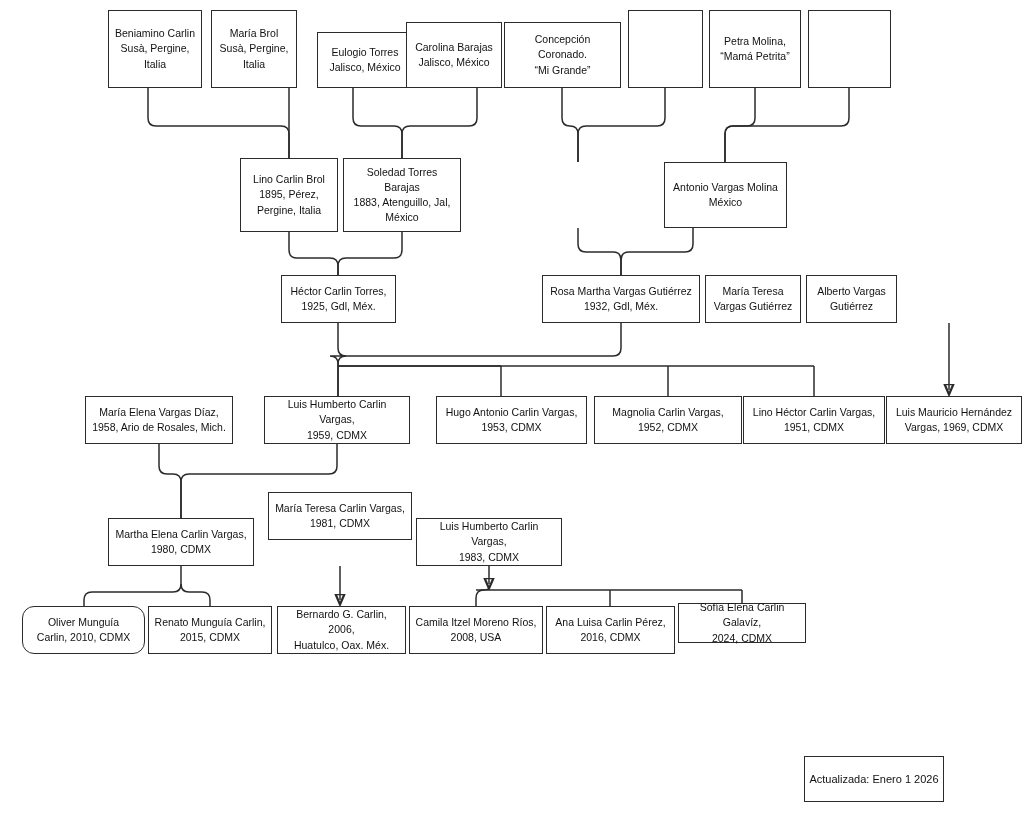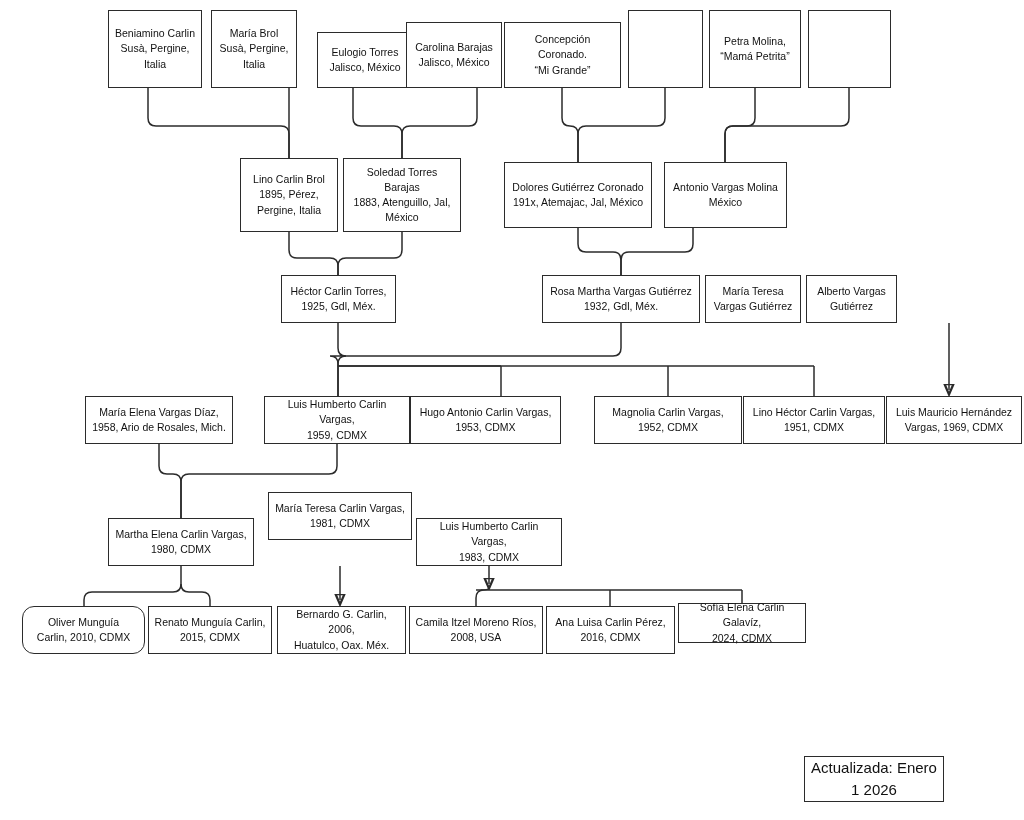--- a/index.html
+++ b/index.html
@@ -17,21 +17,21 @@
     font-size:10.5px;line-height:1.45;
     padding:3px 5px;
     z-index:2;
   }
   .node span{display:block;width:100%;}
   .stamp{
     position:absolute;box-sizing:border-box;
     border:1.5px solid #2b2b2b;background:#ffffff;
     display:flex;align-items:center;justify-content:center;
     text-align:center;color:#111111;
-    font-size:15px;line-height:1.5;
+    font-size:11px;line-height:1.5;
     z-index:2;
   }
   svg.links{position:absolute;left:0;top:0;width:1024px;height:820px;z-index:1;}
   svg.links path, svg.links line{fill:none;stroke:#2b2b2b;stroke-width:1.5;}
 </style>
 </head>
 <body>
 
 <div id="tree">
   <svg class="links" viewBox="0 0 1024 820">
@@ -142,26 +142,20 @@
       <span>Pergine, Italia</span>
     </span>
   </div>
   <div class="node" style="left:343px;top:158px;width:118px;height:74px;">
     <span>
       <span>Soledad Torres Barajas</span>
       <span>1883, Atenguillo, Jal,</span>
       <span>México</span>
     </span>
   </div>
-  <div class="node" style="left:504px;top:162px;width:148px;height:66px;">
-    <span>
-      <span>Dolores Gutiérrez Coronado</span>
-      <span>191x, Atemajac, Jal, México</span>
-    </span>
-  </div>
   <div class="node" style="left:664px;top:162px;width:123px;height:66px;">
     <span>
       <span>Antonio Vargas Molina</span>
       <span>México</span>
     </span>
   </div>
 
   <div class="node" style="left:281px;top:275px;width:115px;height:48px;">
     <span>
       <span>Héctor Carlin Torres,</span>
@@ -192,21 +186,21 @@
       <span>María Elena Vargas Díaz,</span>
       <span>1958, Ario de Rosales, Mich.</span>
     </span>
   </div>
   <div class="node" style="left:264px;top:396px;width:146px;height:48px;">
     <span>
       <span>Luis Humberto Carlin Vargas,</span>
       <span>1959, CDMX</span>
     </span>
   </div>
-  <div class="node" style="left:410px;top:396px;width:151px;height:48px;">
+  <div class="node" style="left:436px;top:396px;width:151px;height:48px;">
     <span>
       <span>Hugo Antonio Carlin Vargas,</span>
       <span>1953, CDMX</span>
     </span>
   </div>
   <div class="node" style="left:594px;top:396px;width:148px;height:48px;">
     <span>
       <span>Magnolia Carlin Vargas,</span>
       <span>1952, CDMX</span>
     </span>

